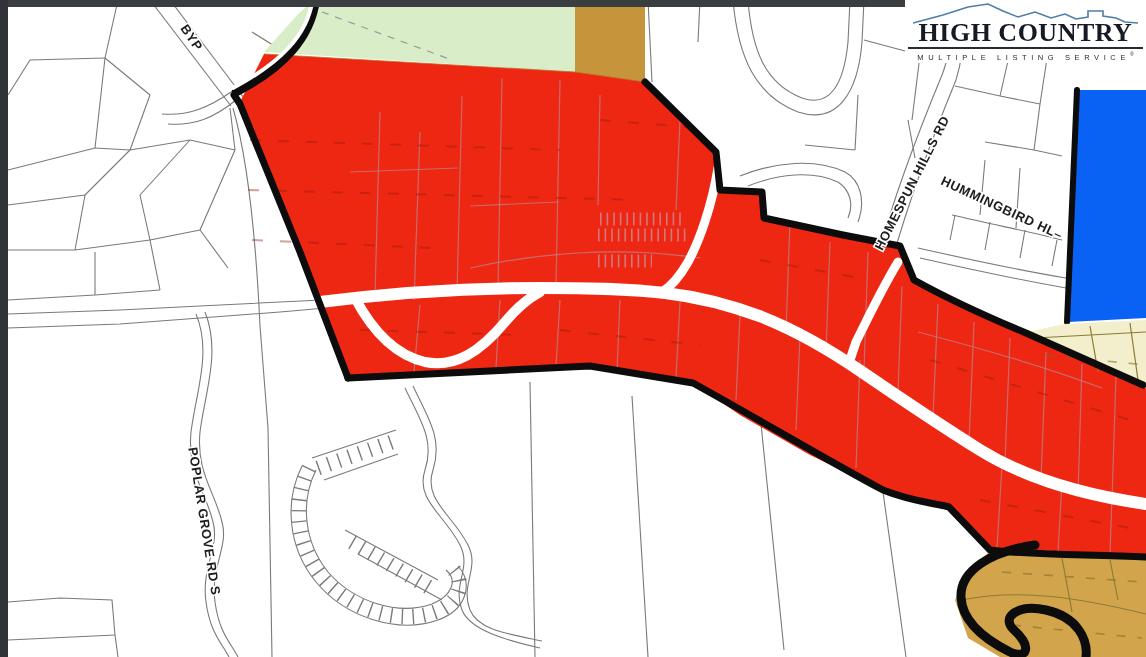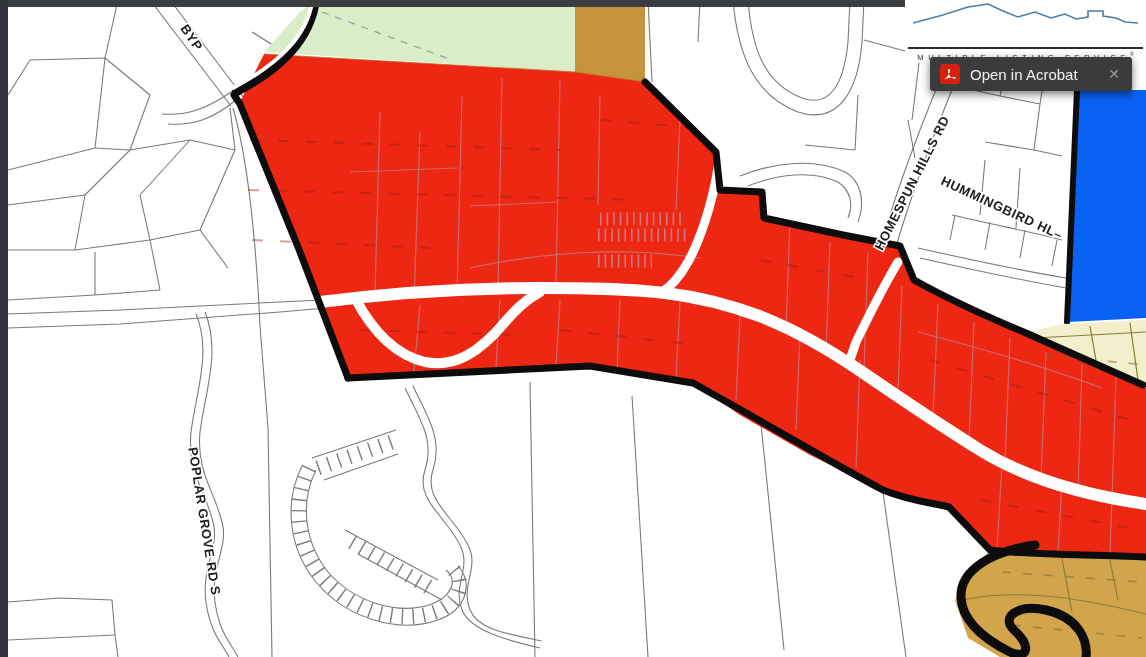--- a/index.html
+++ b/index.html
@@ -264,26 +264,19 @@
     <text class="maplabel" x="1000" y="212" text-anchor="middle" transform="rotate(25 1000 212)">HUMMINGBIRD HL–</text>
   </svg>
 
   <div class="topbar"></div>
   <div class="leftbar"></div>
 
   <div class="logo">
     <svg class="logo-mountain" width="225" height="22" viewBox="0 0 225 22">
       <polyline points="0,21 30,13 55,5 75,2 90,9 105,15 122,10 138,16 152,12 163,17 175,15 175,9 190,9 190,14 203,16 212,20 225,21" fill="none" stroke="#4d7ea8" stroke-width="1.6"></polyline>
     </svg>
+    <div class="logo-title">HIGH COUNTRY</div>
     <div class="logo-rule"></div>
     <div class="logo-sub"><span>MULTIPLE LISTING SERVICE</span><sup>®</sup></div>
   </div>
 
-  <div class="pill">
-    <svg width="20" height="20" viewBox="0 0 20 20">
-      <rect x="0" y="0" width="20" height="20" rx="3.5" fill="#D3210E"></rect>
-      <path d="M4.2 15.5 C6.5 13.8 8.3 11.5 9.4 9 C10.1 7.3 10.3 5.6 9.6 5.1 C8.8 4.6 7.9 5.6 8 7.2 C8.2 9.6 10 12.6 12.3 14 C14 15 15.6 15 15.8 14.2 C16 13.4 14.4 12.8 12.4 13 C10 13.3 6.6 14.6 4.2 15.5 Z" fill="#ffffff"></path>
-    </svg>
-    <span class="pill-label">Open in Acrobat</span>
-    <span class="pill-close">✕</span>
-  </div>
 
 </div>
 
 </body></html>

